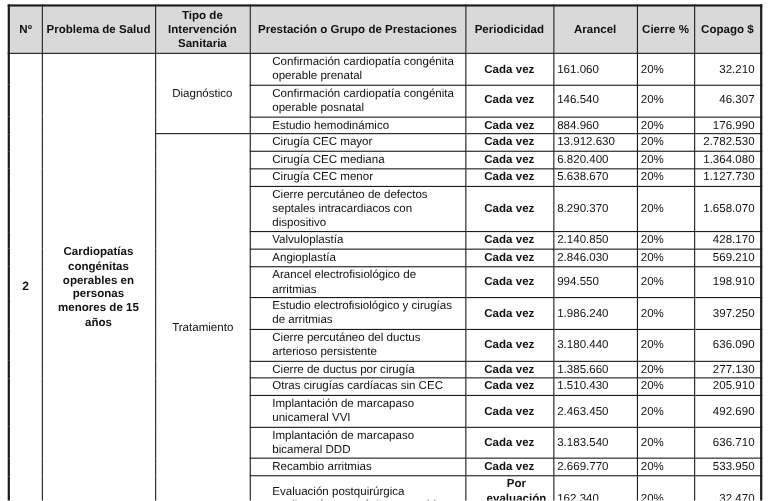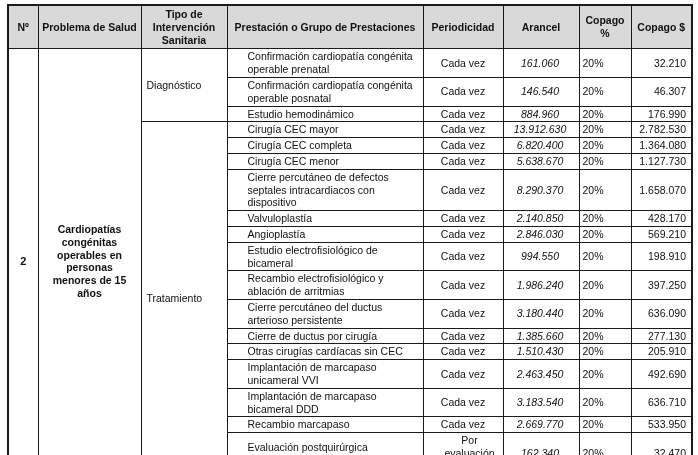--- a/index.html
+++ b/index.html
@@ -42,29 +42,29 @@
     font-weight: bold;
     font-size: 11px;
   }
   td.problema {
     text-align: center;
     font-weight: bold;
     padding: 4px 6px;
   }
   td.tipo {
     text-align: left;
-    padding-left: 5px;
+    padding-left: 15px;
   }
   td.prestacion {
     text-align: left;
     padding-left: 20px;
   }
-  td.periodicidad { text-align: center; }
+  td.periodicidad { text-align: center; font-weight: bold; }
   td.periodicidad.left { text-align: center; padding-left: 16px; }
-  td.arancel { text-align: center; padding-right: 5px; font-style: italic; }
+  td.arancel { text-align: left; padding-right: 5px; }
   td.copago-pct { padding-right: 9px; }
   td.copago { text-align: right; padding-right: 5px; margin-left: 44px; }
 </style>
 </head>
 <body>
 
 <div class="page">
   <table class="ges-table">
     <colgroup>
       <col style="width:30px">
@@ -77,21 +77,21 @@
       <col style="width:61px">
     </colgroup>
     <thead>
       <tr>
           <th>Nº</th>
           <th>Problema de Salud</th>
           <th>Tipo de Intervención Sanitaria</th>
           <th>Prestación o Grupo de Prestaciones</th>
           <th>Periodicidad</th>
           <th>Arancel</th>
-          <th>Copago %</th>
+          <th>Cierre %</th>
           <th>Copago $</th>
         </tr>
     </thead>
     <tbody>
         <tr>
           <td rowspan="18" class="num">2</td>
           <td rowspan="18" class="problema">Cardiopatías congénitas operables en personas menores de 15 años</td>
           <td rowspan="3" class="tipo">Diagnóstico</td>
           <td class="prestacion">Confirmación cardiopatía congénita operable prenatal</td>
           <td class="periodicidad">Cada vez</td>
@@ -115,21 +115,21 @@
         </tr>
         <tr>
           <td rowspan="15" class="tipo">Tratamiento</td>
           <td class="prestacion">Cirugía CEC mayor</td>
           <td class="periodicidad">Cada vez</td>
           <td class="arancel">13.912.630</td>
           <td class="copago-pct">20%</td>
           <td class="copago">2.782.530</td>
         </tr>
         <tr>
-          <td class="prestacion">Cirugía CEC completa</td>
+          <td class="prestacion">Cirugía CEC mediana</td>
           <td class="periodicidad">Cada vez</td>
           <td class="arancel">6.820.400</td>
           <td class="copago-pct">20%</td>
           <td class="copago">1.364.080</td>
         </tr>
         <tr>
           <td class="prestacion">Cirugía CEC menor</td>
           <td class="periodicidad">Cada vez</td>
           <td class="arancel">5.638.670</td>
           <td class="copago-pct">20%</td>
@@ -150,28 +150,28 @@
           <td class="copago">428.170</td>
         </tr>
         <tr>
           <td class="prestacion">Angioplastía</td>
           <td class="periodicidad">Cada vez</td>
           <td class="arancel">2.846.030</td>
           <td class="copago-pct">20%</td>
           <td class="copago">569.210</td>
         </tr>
         <tr>
-          <td class="prestacion">Estudio electrofisiológico de bicameral</td>
+          <td class="prestacion">Arancel electrofisiológico de arritmias</td>
           <td class="periodicidad">Cada vez</td>
           <td class="arancel">994.550</td>
           <td class="copago-pct">20%</td>
           <td class="copago">198.910</td>
         </tr>
         <tr>
-          <td class="prestacion">Recambio electrofisiológico y ablación de arritmias</td>
+          <td class="prestacion">Estudio electrofisiológico y cirugías de arritmias</td>
           <td class="periodicidad">Cada vez</td>
           <td class="arancel">1.986.240</td>
           <td class="copago-pct">20%</td>
           <td class="copago">397.250</td>
         </tr>
         <tr>
           <td class="prestacion">Cierre percutáneo del ductus arterioso persistente</td>
           <td class="periodicidad">Cada vez</td>
           <td class="arancel">3.180.440</td>
           <td class="copago-pct">20%</td>
@@ -199,21 +199,21 @@
           <td class="copago">492.690</td>
         </tr>
         <tr>
           <td class="prestacion">Implantación de marcapaso bicameral DDD</td>
           <td class="periodicidad">Cada vez</td>
           <td class="arancel">3.183.540</td>
           <td class="copago-pct">20%</td>
           <td class="copago">636.710</td>
         </tr>
         <tr>
-          <td class="prestacion">Recambio marcapaso</td>
+          <td class="prestacion">Recambio arritmias</td>
           <td class="periodicidad">Cada vez</td>
           <td class="arancel">2.669.770</td>
           <td class="copago-pct">20%</td>
           <td class="copago">533.950</td>
         </tr>
         <tr>
           <td class="prestacion">Evaluación postquirúrgica cardiopatías congénitas operables</td>
           <td class="periodicidad left">Por evaluación completa</td>
           <td class="arancel">162.340</td>
           <td class="copago-pct">20%</td>

